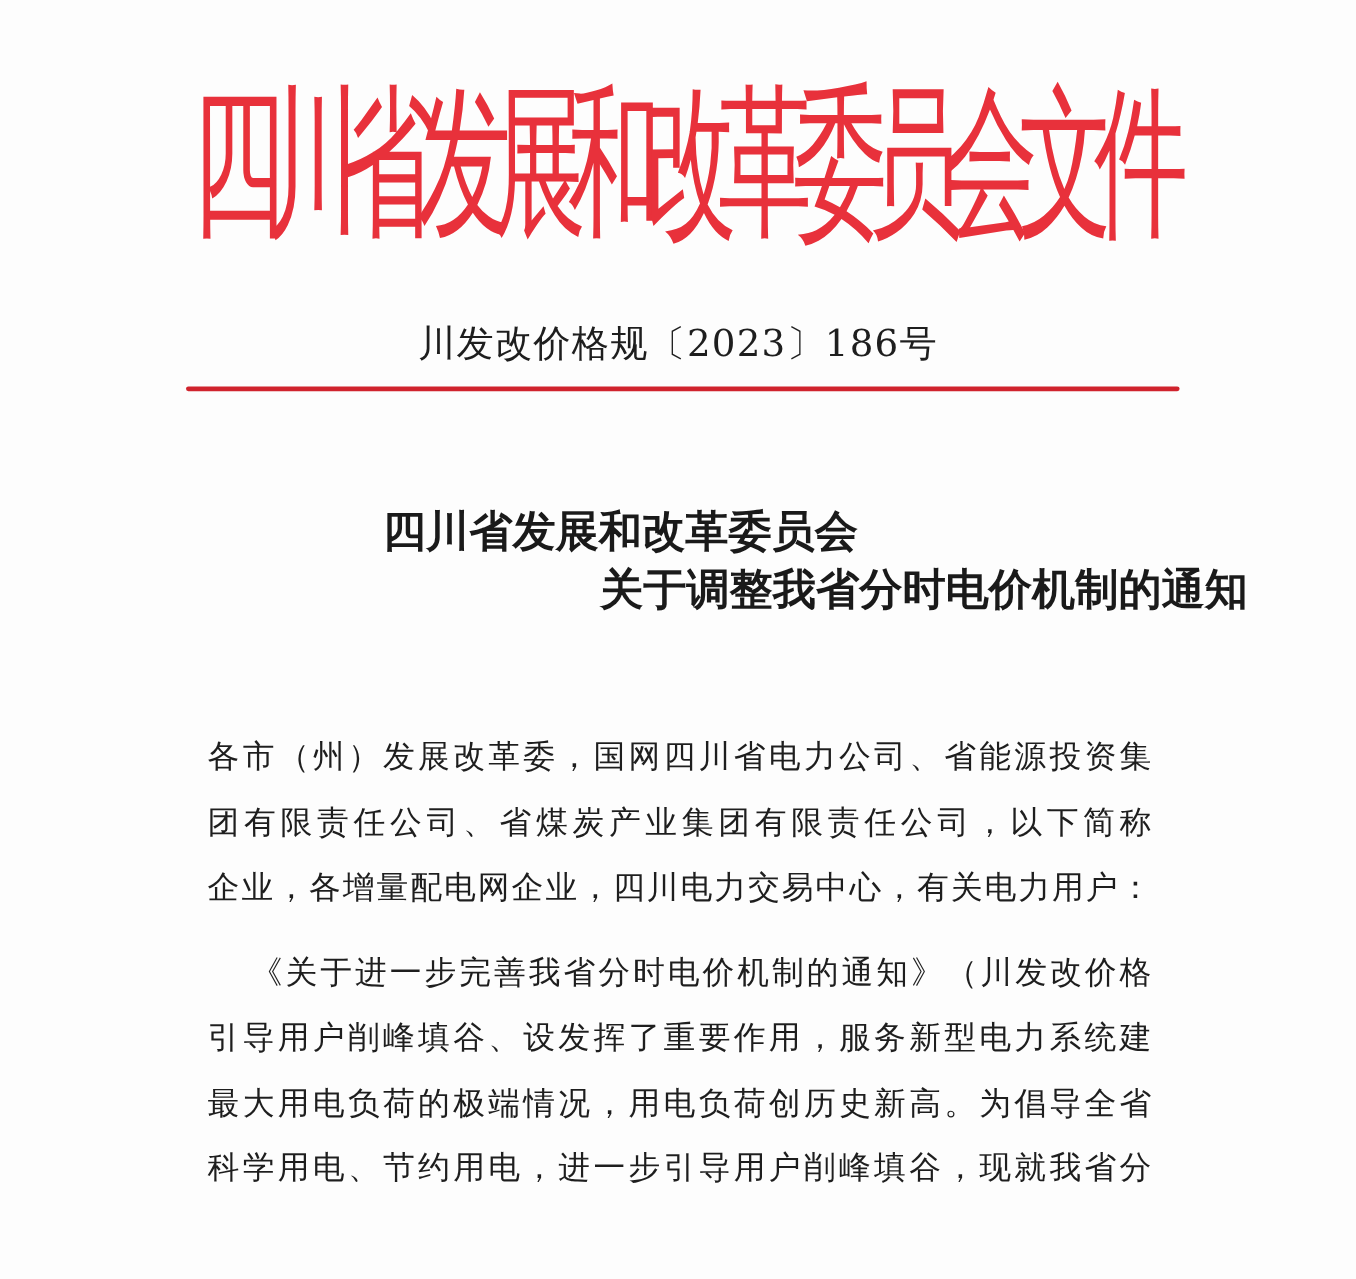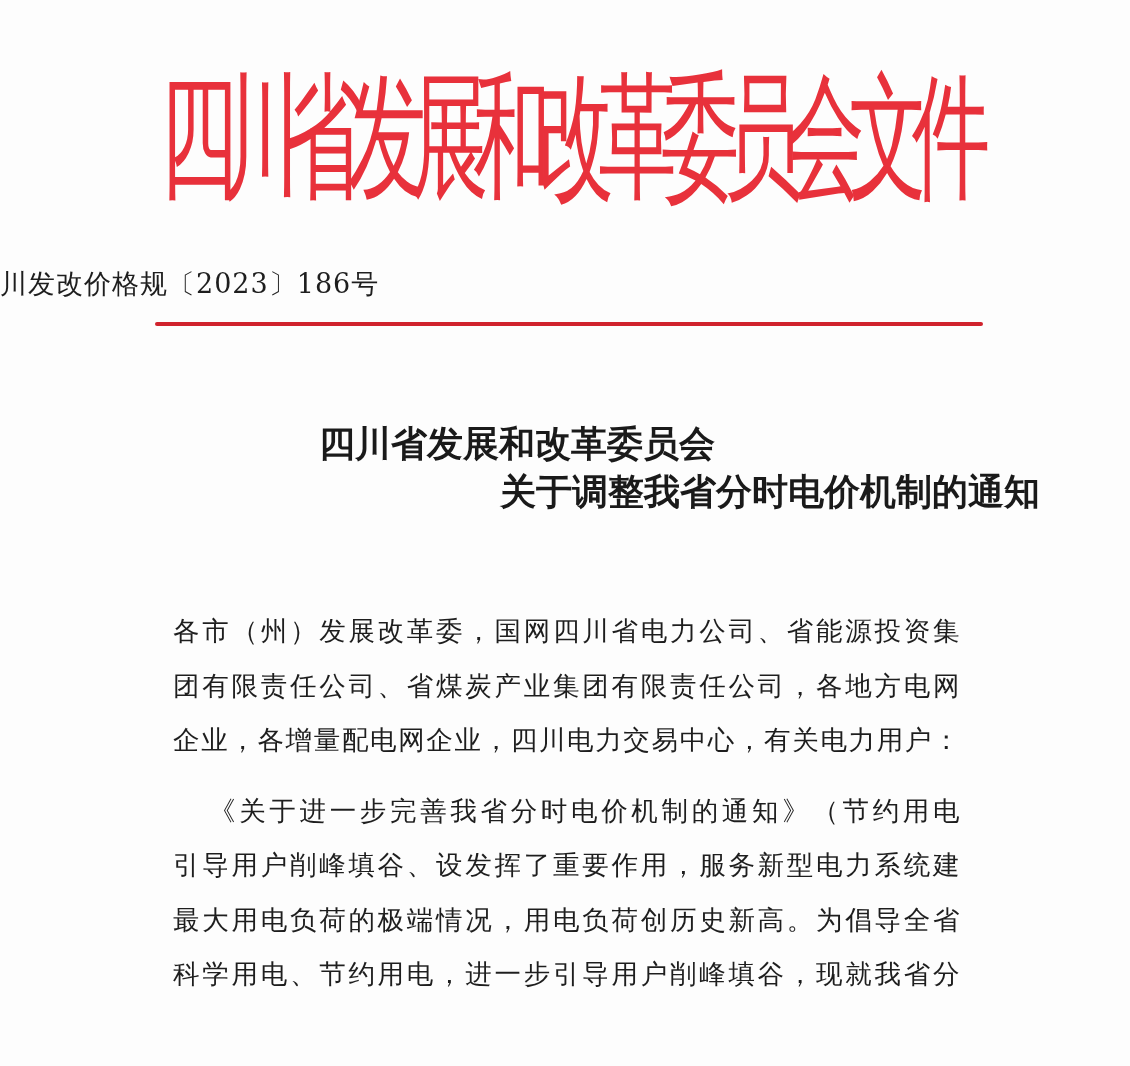--- a/index.html
+++ b/index.html
@@ -35,21 +35,22 @@
       transform-origin: center;
       font-weight: normal;
       width: 58px;
       text-align: center;
     }
     .doc-number {
       position: absolute;
       left: 0;
       width: 1130px;
       top: 266px;
-      font-size: 27px;
+      text-align: center;
+      font-size: 31px;
       letter-spacing: 1px;
       color: #1e1e1e;
     }
     .red-rule {
       position: absolute;
       left: 155px;
       top: 322px;
       width: 828px;
       height: 4px;
       background: #d0232d;
@@ -116,22 +117,22 @@
 <div class="red-rule"></div>
 
 <div class="title">
   <span class="line1">四川省发展和改革委员会</span>
   <span class="line2">关于调整我省分时电价机制的通知</span>
 </div>
 
 <div class="body-text">
   <p>
     <span class="line">各市（州）发展改革委，国网四川省电力公司、省能源投资集</span>
-    <span class="line">团有限责任公司、省煤炭产业集团有限责任公司，各地方电网</span>
+    <span class="line">团有限责任公司、省煤炭产业集团有限责任公司，以下简称</span>
     <span class="line">企业，各增量配电网企业，四川电力交易中心，有关电力用户：</span>
   </p>
   <p>
-    <span class="line indent">《关于进一步完善我省分时电价机制的通知》（节约用电</span>
+    <span class="line indent">《关于进一步完善我省分时电价机制的通知》（川发改价格</span>
     <span class="line">引导用户削峰填谷、设发挥了重要作用，服务新型电力系统建</span>
     <span class="line">最大用电负荷的极端情况，用电负荷创历史新高。为倡导全省</span>
     <span class="line">科学用电、节约用电，进一步引导用户削峰填谷，现就我省分</span>
   </p>
 </div>
 
 </body></html>

